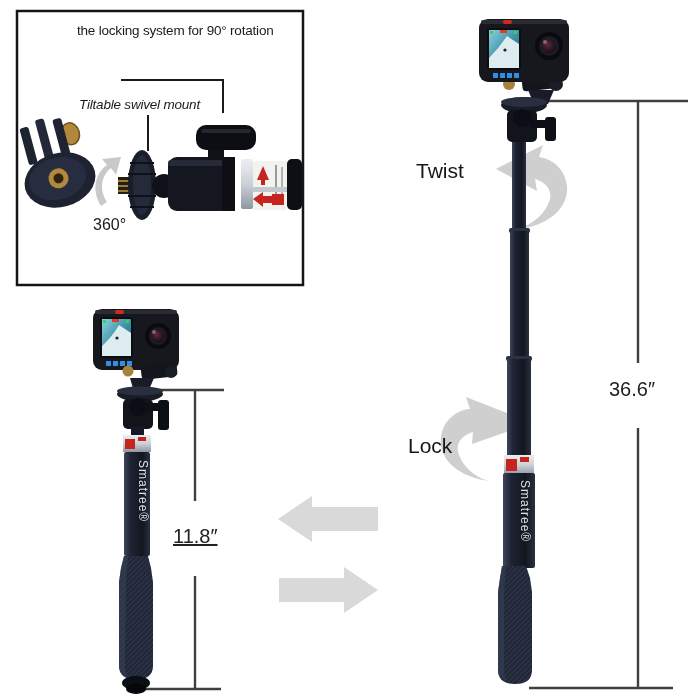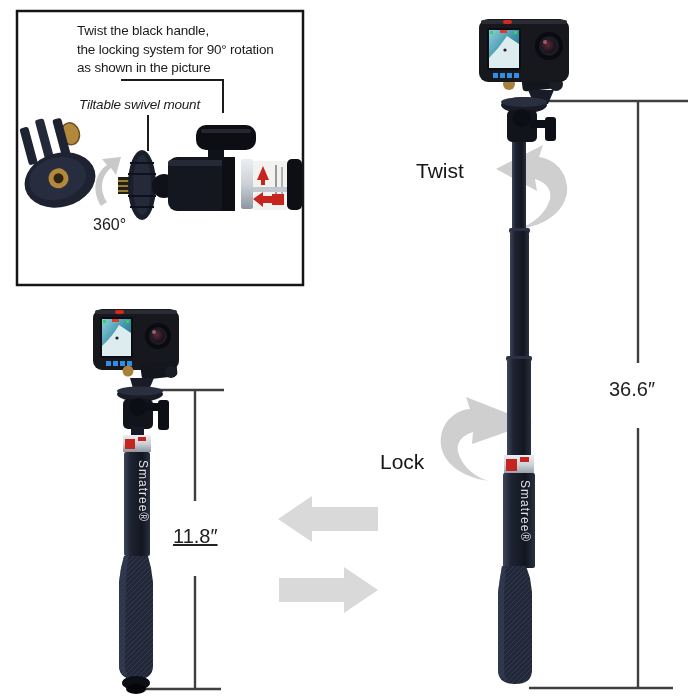--- a/index.html
+++ b/index.html
@@ -7,21 +7,21 @@
     position:relative;width:700px;height:700px;background:#ffffff;overflow:hidden;
     font-family:"Liberation Sans",sans-serif;
   }
   .art{position:absolute;left:0;top:0;}
   .t{position:absolute;color:#1b1b1b;font-family:"Liberation Sans",sans-serif;white-space:nowrap;}
   .note{left:77px;top:22px;font-size:13.5px;line-height:18.5px;letter-spacing:-0.2px;}
   .lbl-swivel{left:79px;top:97px;font-size:13.5px;letter-spacing:-0.2px;font-style:italic;}
   .lbl-deg{left:93px;top:216px;font-size:16px;}
   .lbl-big{font-size:21px;color:#161616;}
   .lbl-unlock{left:416px;top:159px;}
-  .lbl-lock{left:380px;top:434px;margin-top:16px;}
+  .lbl-lock{left:408px;top:434px;}
   .lbl-meas{font-size:20px;color:#222;}
   .meas-ext{left:609px;top:378px;text-align:center;}
   .meas-col{left:173px;top:525px;text-decoration:underline;}
 </style>
 </head>
 <body>
 
 <div class="stage">
 
 <svg class="art" width="700" height="700" viewBox="0 0 700 700">
@@ -225,23 +225,21 @@
     <text transform="rotate(90 139 460)" x="139" y="460" font-family="Liberation Sans, sans-serif" font-size="12" letter-spacing="1" fill="#dfe1e6">Smatree®</text>
 
     <path d="M124,556 L148,556 L151,568 L153,582 L153,666 Q153,679 136,680 Q119,679 119,666 L119,582 L121,568 Z" fill="url(#knurl)"></path>
     <path d="M124,556 L128,556 L126,582 L125,666 Q125,674 130,678 Q119,674 119,666 L119,582 L121,568 Z" fill="#39415a" opacity="0.55"></path>
     <ellipse cx="136" cy="683" rx="14" ry="7" fill="#0c0e15"></ellipse>
     <ellipse cx="136" cy="689" rx="10" ry="5" fill="#05060a"></ellipse>
   </g>
 </svg>
 
 <div class="t note">
-  <div>Twist the black handle,</div>
   <div>the locking system for 90° rotation</div>
-  <div>as shown in the picture</div>
 </div>
 
 <div class="t lbl-swivel">Tiltable swivel mount</div>
 <div class="t lbl-deg">360°</div>
 
 <div class="t lbl-big lbl-unlock">Twist</div>
 <div class="t lbl-big lbl-lock">Lock</div>
 
 <div class="t lbl-meas meas-ext">36.6″</div>
 <div class="t lbl-meas meas-col">11.8″</div>

